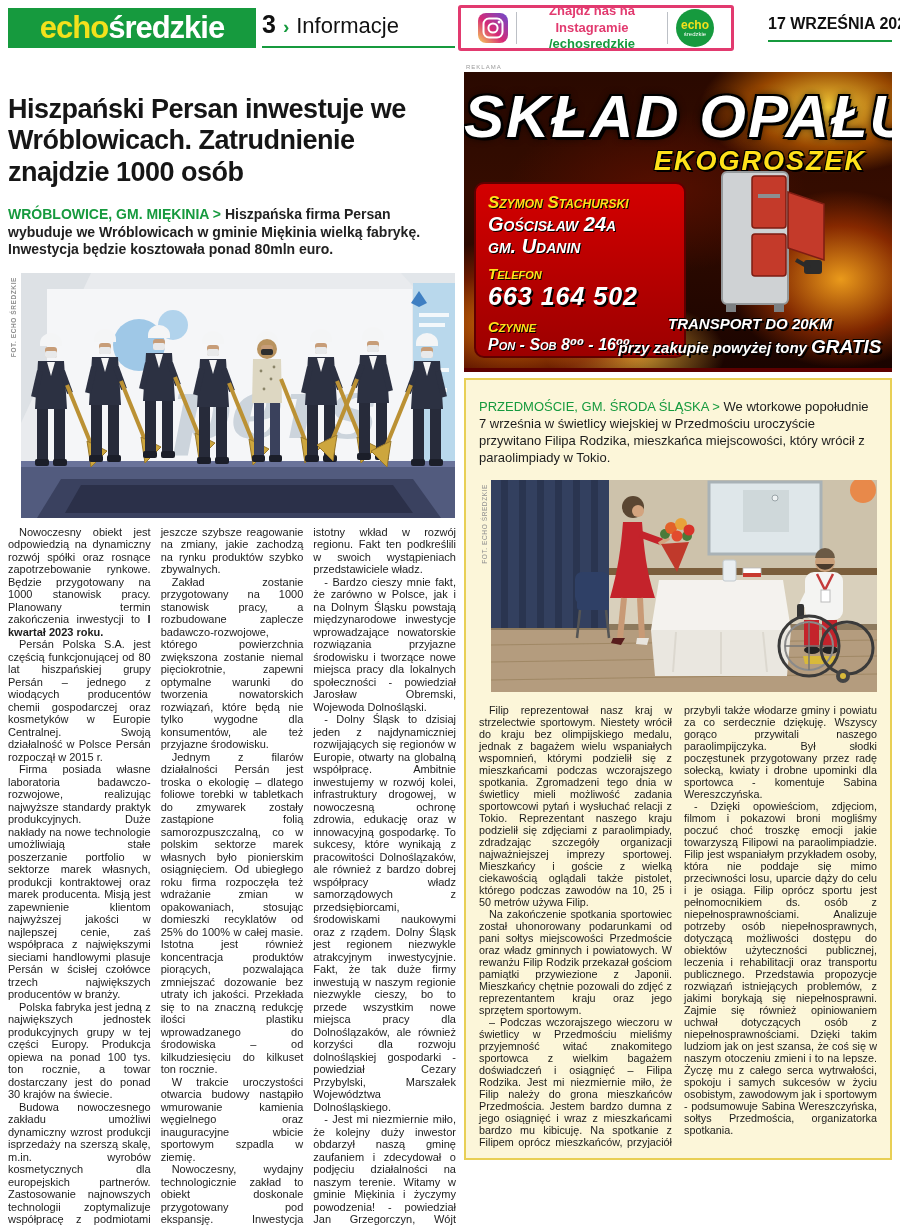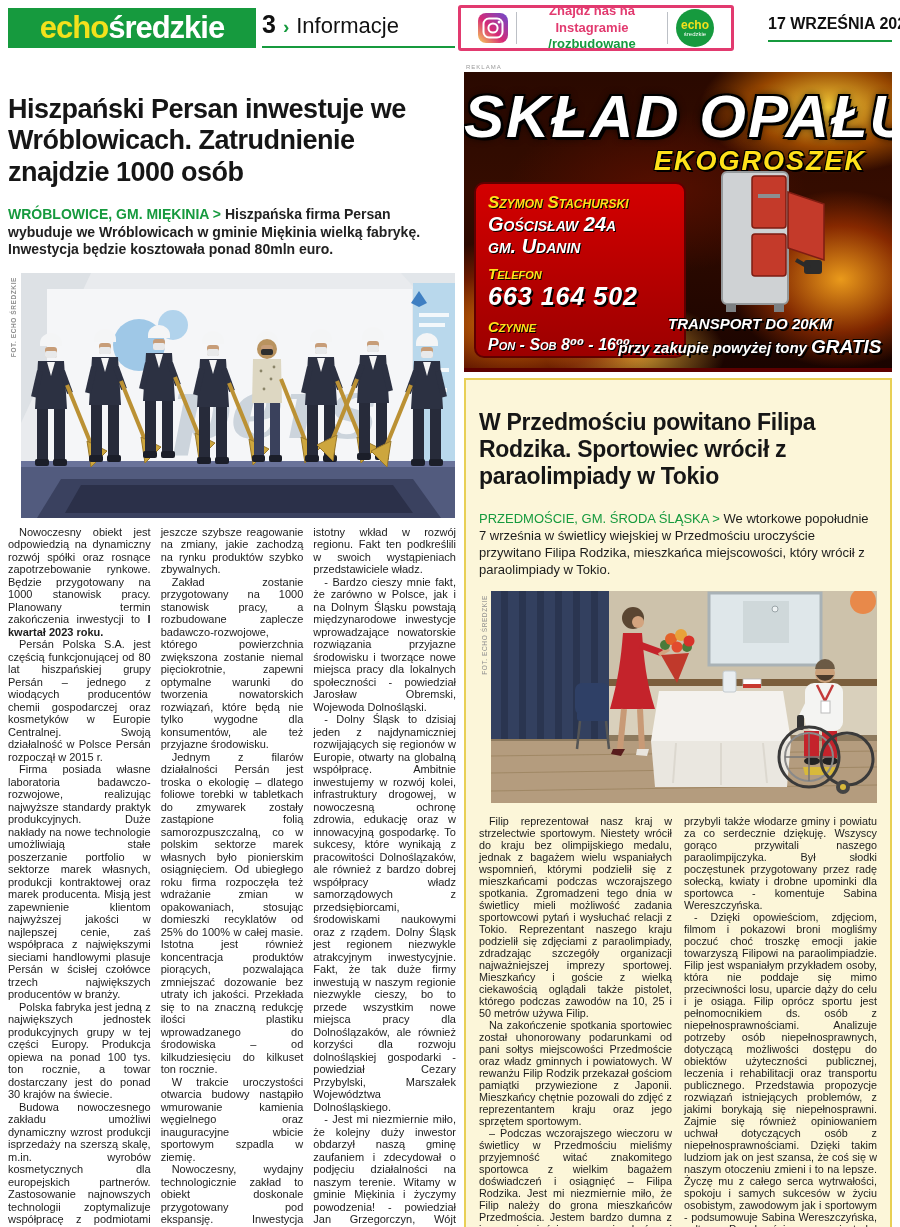--- a/index.html
+++ b/index.html
@@ -104,21 +104,21 @@
           </linearGradient>
         </defs>
         <rect width="30" height="30" rx="8" fill="url(#ig)"></rect>
         <rect x="5.5" y="5.5" width="19" height="19" rx="5.5" fill="none" stroke="#fff" stroke-width="2"></rect>
         <circle cx="15" cy="15" r="4.6" fill="none" stroke="#fff" stroke-width="2"></circle>
         <circle cx="21.1" cy="8.9" r="1.5" fill="#fff"></circle>
       </svg>
       <div class="vdiv"></div>
       <div class="insta-text">
         <div class="insta-line1">Znajdź nas na Instagramie</div>
-        <div class="insta-line2">/rozbudowane</div>
+        <div class="insta-line2">/echosredzkie</div>
       </div>
       <div class="vdiv"></div>
       <div class="circle-logo">
         <span class="circle-echo">echo</span>
         <span class="circle-sredzkie">średzkie</span>
       </div>
     </div>
     <div class="date-block">
       <div class="issue-date">17 WRZEŚNIA 2021</div>
       <div class="green-rule"></div>
@@ -244,21 +244,20 @@
           <rect x="12" y="140" width="10" height="8" fill="#7d8183"></rect>
           <rect x="60" y="140" width="10" height="8" fill="#7d8183"></rect>
         </svg>
         <div class="ad-transport">
           <div>TRANSPORT DO 20KM</div>
           <div><span>przy zakupie powyżej tony</span> <span class="gratis">GRATIS</span></div>
         </div>
       </div>
 
       <section class="cream">
-        <h2 class="ba-title">W Przedmościu powitano Filipa Rodzika. Sportowiec wrócił z paraolimpiady w Tokio</h2>
         <p class="ba-lead">
           <span class="loc">PRZEDMOŚCIE, GM. ŚRODA ŚLĄSKA</span>
           <span class="lead-arrow">&gt;</span>
           <span>We wtorkowe popołudnie 7 września w świetlicy wiejskiej w Przedmościu uroczyście przywitano Filipa Rodzika, mieszkańca miejscowości, który wrócił z paraolimpiady w Tokio.</span>
         </p>
 
         <div class="photo2-wrap">
           <span class="credit">FOT. ECHO ŚREDZKIE</span>
           <svg width="386" height="212" viewBox="0 0 386 212">
             <rect width="386" height="92" fill="#cdc2ab"></rect>

